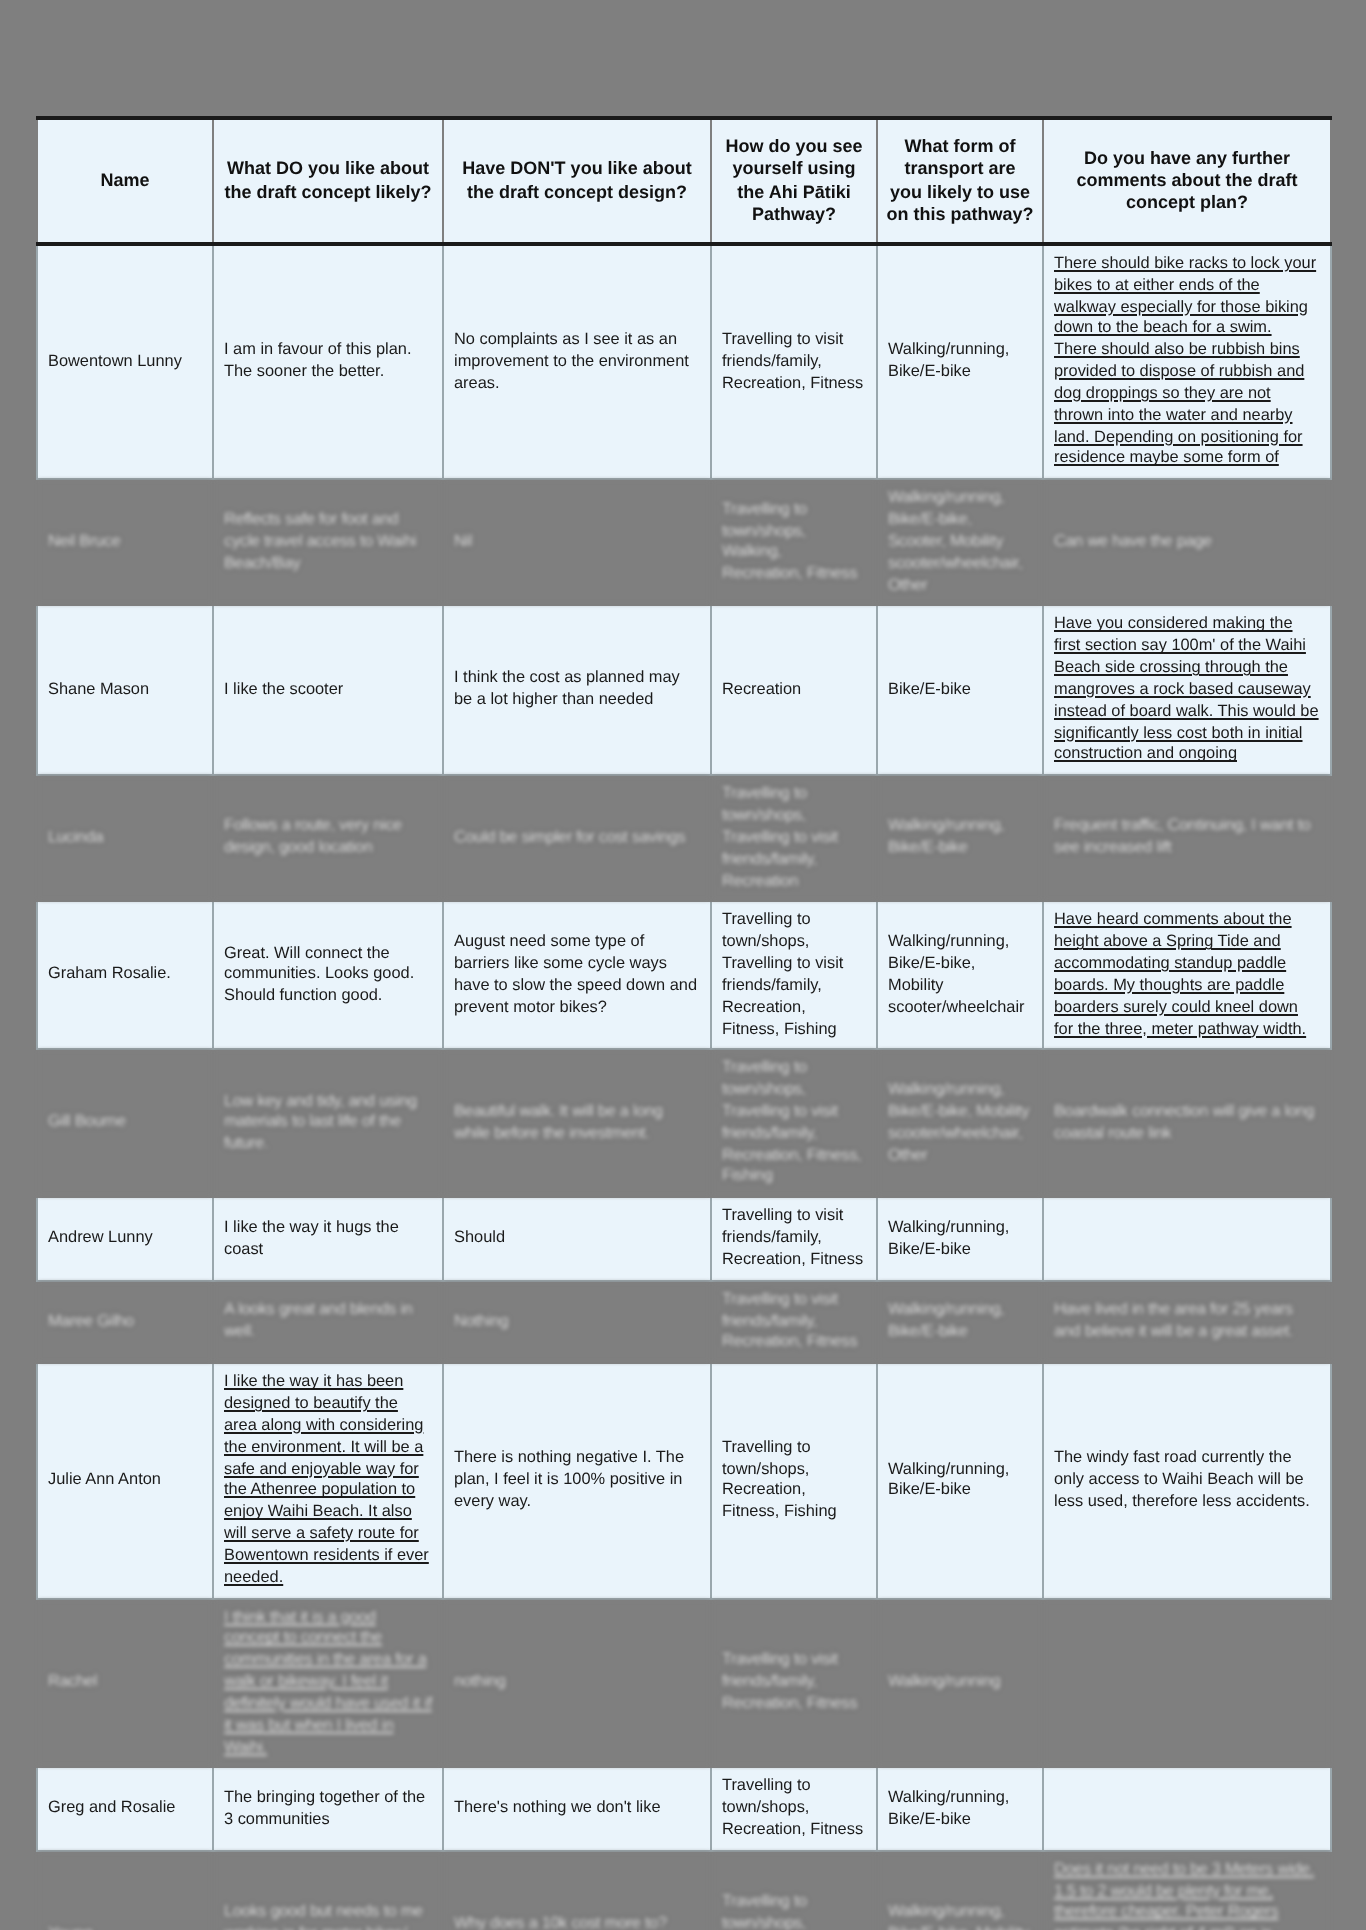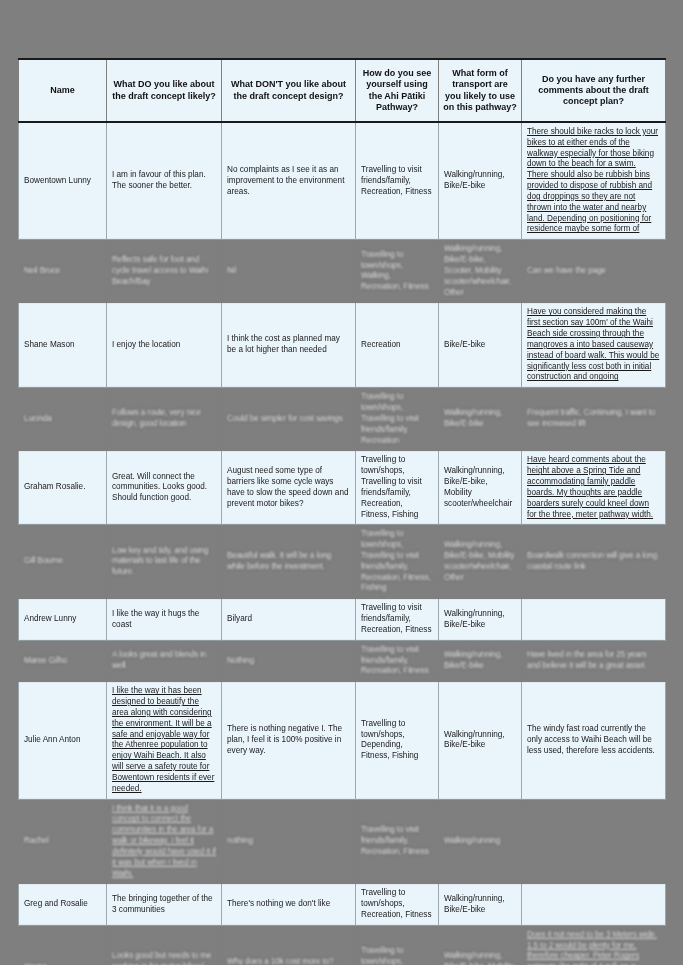--- a/index.html
+++ b/index.html
@@ -100,21 +100,21 @@
         <col class="c-like">
         <col class="c-dislike">
         <col class="c-use">
         <col class="c-transport">
         <col class="c-comments">
       </colgroup>
       <thead>
         <tr>
           <th>Name</th>
           <th>What DO you like about the draft concept likely?</th>
-          <th>What DON'T you like about the draft concept design?</th>
+          <th>Have DON'T you like about the draft concept design?</th>
           <th>How do you see yourself using the Ahi Pātiki Pathway?</th>
           <th>What form of transport are you likely to use on this pathway?</th>
           <th>Do you have any further comments about the draft concept plan?</th>
         </tr>
       </thead>
       <tbody id="table-body">
           <tr>
             <td>Bowentown Lunny</td>
             <td>I am in favour of this plan.  The sooner the better.</td>
             <td>No complaints as I see it as an improvement to the environment areas.</td>
@@ -125,71 +125,71 @@
           <tr class="redacted">
             <td>Neil Bruce</td>
             <td>Reflects safe for foot and cycle travel access to Waihi Beach/Bay</td>
             <td>Nil</td>
             <td>Travelling to town/shops, Walking, Recreation, Fitness</td>
             <td>Walking/running, Bike/E-bike, Scooter, Mobility scooter/wheelchair, Other</td>
             <td>Can we have the page</td>
           </tr>
           <tr>
             <td>Shane Mason</td>
-            <td>I enjoy the location</td>
+            <td>I like the scooter</td>
             <td>I think the cost as planned may be a lot higher than needed</td>
             <td>Recreation</td>
             <td>Bike/E-bike</td>
-            <td class="top">Have you considered making the first section say 100m' of the Waihi Beach side crossing through the mangroves a into based causeway instead of board walk. This would be significantly less cost both in initial construction and ongoing</td>
+            <td class="top">Have you considered making the first section say 100m' of the Waihi Beach side crossing through the mangroves a rock based causeway instead of board walk. This would be significantly less cost both in initial construction and ongoing</td>
           </tr>
           <tr class="redacted">
             <td>Lucinda</td>
             <td>Follows a route, very nice design, good location</td>
             <td>Could be simpler for cost savings</td>
             <td>Travelling to town/shops, Travelling to visit friends/family, Recreation</td>
             <td>Walking/running, Bike/E-bike</td>
             <td>Frequent traffic, Continuing, I want to see increased lift</td>
           </tr>
           <tr>
             <td>Graham Rosalie.</td>
             <td>Great. Will connect the communities. Looks good. Should function good.</td>
             <td>August need some type of barriers like some cycle ways have to slow the speed down and prevent motor bikes?</td>
             <td>Travelling to town/shops, Travelling to visit friends/family, Recreation, Fitness, Fishing</td>
             <td>Walking/running, Bike/E-bike, Mobility scooter/wheelchair</td>
-            <td class="top">Have heard comments about the height above a Spring Tide and accommodating family paddle boards. My thoughts are paddle boarders surely could kneel down for the three, meter pathway width.</td>
+            <td class="top">Have heard comments about the height above a Spring Tide and accommodating standup paddle boards. My thoughts are paddle boarders surely could kneel down for the three, meter pathway width.</td>
           </tr>
           <tr class="redacted">
             <td>Gill Bourne</td>
             <td>Low key and tidy, and using materials to last life of the future.</td>
             <td>Beautiful walk. It will be a long while before the investment.</td>
             <td>Travelling to town/shops, Travelling to visit friends/family, Recreation, Fitness, Fishing</td>
             <td>Walking/running, Bike/E-bike, Mobility scooter/wheelchair, Other</td>
             <td>Boardwalk connection will give a long coastal route link</td>
           </tr>
           <tr>
             <td>Andrew Lunny</td>
             <td>I like the way it hugs the coast</td>
-            <td>Bilyard</td>
+            <td>Should</td>
             <td>Travelling to visit friends/family, Recreation, Fitness</td>
             <td>Walking/running, Bike/E-bike</td>
             <td></td>
           </tr>
           <tr class="redacted">
             <td>Maree Gilho</td>
             <td>A looks great and blends in well.</td>
             <td>Nothing</td>
             <td>Travelling to visit friends/family, Recreation, Fitness</td>
             <td>Walking/running, Bike/E-bike</td>
             <td>Have lived in the area for 25 years and believe it will be a great asset.</td>
           </tr>
           <tr>
             <td>Julie Ann Anton</td>
             <td class="top">I like the way it has been designed to beautify the area along with considering the environment.  It will be a safe and enjoyable way for the Athenree population to enjoy Waihi Beach.  It also will serve a safety route for Bowentown residents if ever needed.</td>
             <td>There is nothing negative I. The plan, I feel it is 100% positive in every way.</td>
-            <td>Travelling to town/shops, Depending, Fitness, Fishing</td>
+            <td>Travelling to town/shops, Recreation, Fitness, Fishing</td>
             <td>Walking/running, Bike/E-bike</td>
             <td>The windy fast road currently the only access to Waihi Beach will be less used, therefore less accidents.</td>
           </tr>
           <tr class="redacted">
             <td>Rachel</td>
             <td class="top">I think that it is a good concept to connect the communities in the area for a walk or bikeway. I feel it definitely would have used it if it was but when I lived in Waihi.</td>
             <td>nothing</td>
             <td>Travelling to visit friends/family, Recreation, Fitness</td>
             <td>Walking/running</td>
             <td></td>

